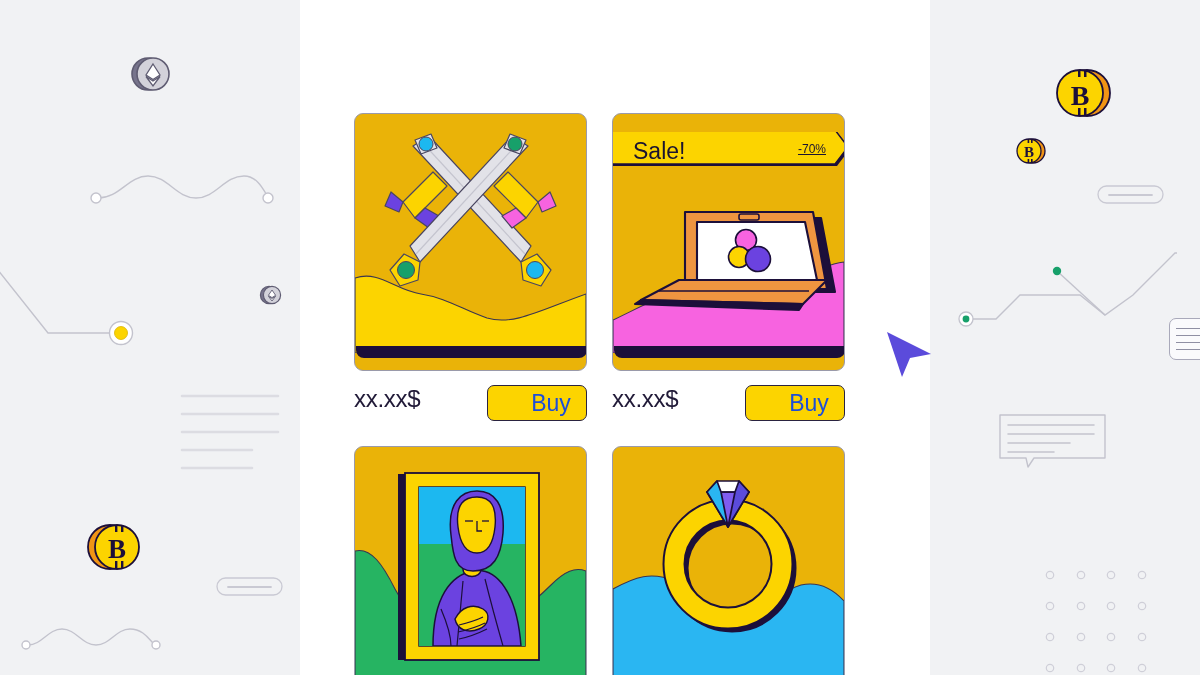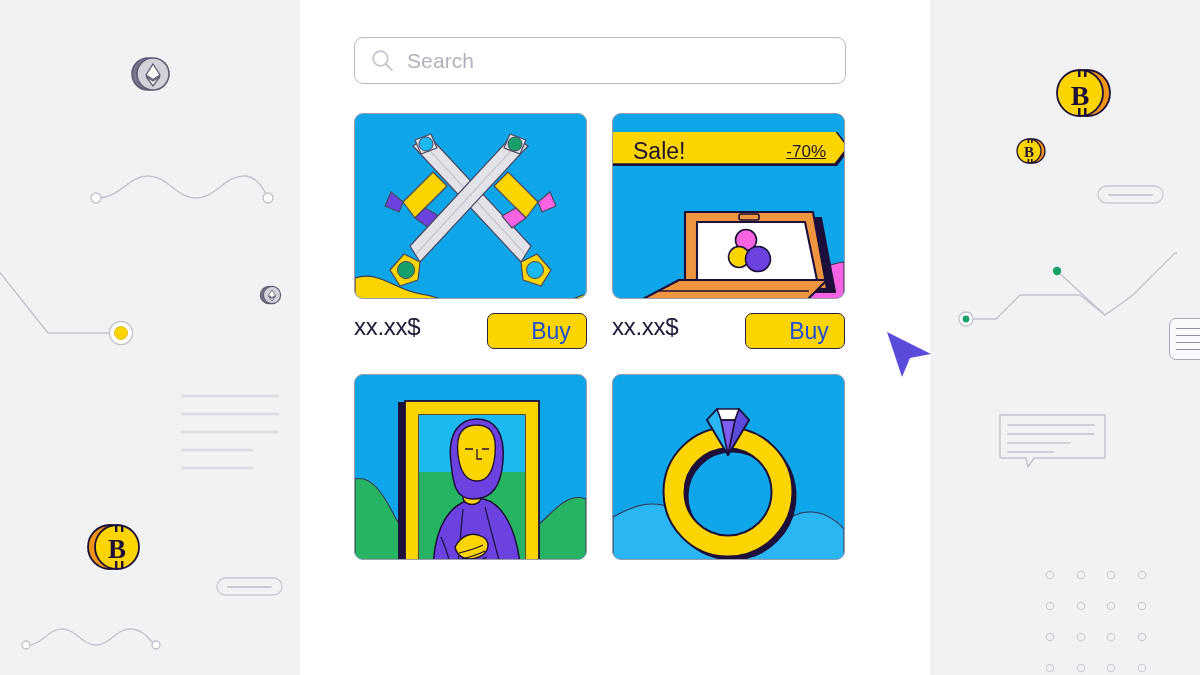--- a/index.html
+++ b/index.html
@@ -33,22 +33,22 @@
     font-family:"Liberation Sans", sans-serif;
   }
 
   
   .grid {
     position:absolute; left:54px; top:113px; width:500px;
     display:grid; grid-template-columns:233px 233px; gap:25px 25px;
   }
   .card { position:relative; width:233px; }
   .thumb {
-    position:relative; width:233px; height:186px;
-    background:#0ea5e9; border:1.3px solid #9a9aaa; border-radius:9px;
+    position:relative; width:233px; height:258px;
+    background:#eab308; border:1.3px solid #9a9aaa; border-radius:9px;
     overflow:hidden;
   }
   .thumb-base {
     position:absolute; left:1px; top:232px; width:231px; height:12px;
     background:#1c0f3a; border-radius:0 0 8px 8px;
   }
   .card-row {
     position:relative; margin-top:14px; height:36px;
     display:flex; 
   }
@@ -71,21 +71,21 @@
     position:absolute; left:-2px; top:18px; width:239px; height:36px;
     z-index:4;
   }
   .ribbon-label {
     position:absolute; left:22px; top:6px;
     font-size:23px; color:#1b1430;
     font-family:"Liberation Sans", sans-serif;
   }
   .ribbon-discount {
     position:absolute; right:24px; top:10px;
-    font-size:17px; color:#1b1430;
+    font-size:12px; color:#1b1430;
     font-family:"Liberation Sans", sans-serif;
     text-decoration:underline;
   }
 
   
   .scrollbar-track {
     position:absolute; left:877px; top:126px; width:24px; height:430px;
     background:#f1f2f4; border-radius:12px;
   }
   .scrollbar-thumb {
@@ -225,27 +225,20 @@
         <circle cx="120" cy="668" r="3.7"></circle>
           <circle cx="151" cy="668" r="3.7"></circle>
         <circle cx="181" cy="668" r="3.7"></circle>
           <circle cx="212" cy="668" r="3.7"></circle>
       </g>
     </svg>
   </div>
 
   <div class="panel">
 
-    <div class="search-bar">
-      <svg class="search-icon" width="23" height="23" viewBox="0 0 23 23">
-        <circle cx="9.5" cy="9.5" r="7.3" fill="none" stroke="#c4c4cf" stroke-width="1.8"></circle>
-        <line x1="14.8" y1="14.8" x2="21" y2="21.2" stroke="#c4c4cf" stroke-width="1.8" stroke-linecap="round"></line>
-      </svg>
-      <span class="search-placeholder">Search</span>
-    </div>
 
     <div class="grid">
 
       <div class="card">
         <div class="thumb">
           <svg width="231" height="239" viewBox="0 0 231 239">
 
             <path d="M0 164 C24 156 40 176 66 180 C92 184 108 196 132 204 C158 212 186 196 231 180 L231 239 L0 239 Z" fill="#fcd400" stroke="#3a3550" stroke-width="1.1"></path>
 
             <g stroke="#4a4660" stroke-width="1.2" stroke-linejoin="round">

